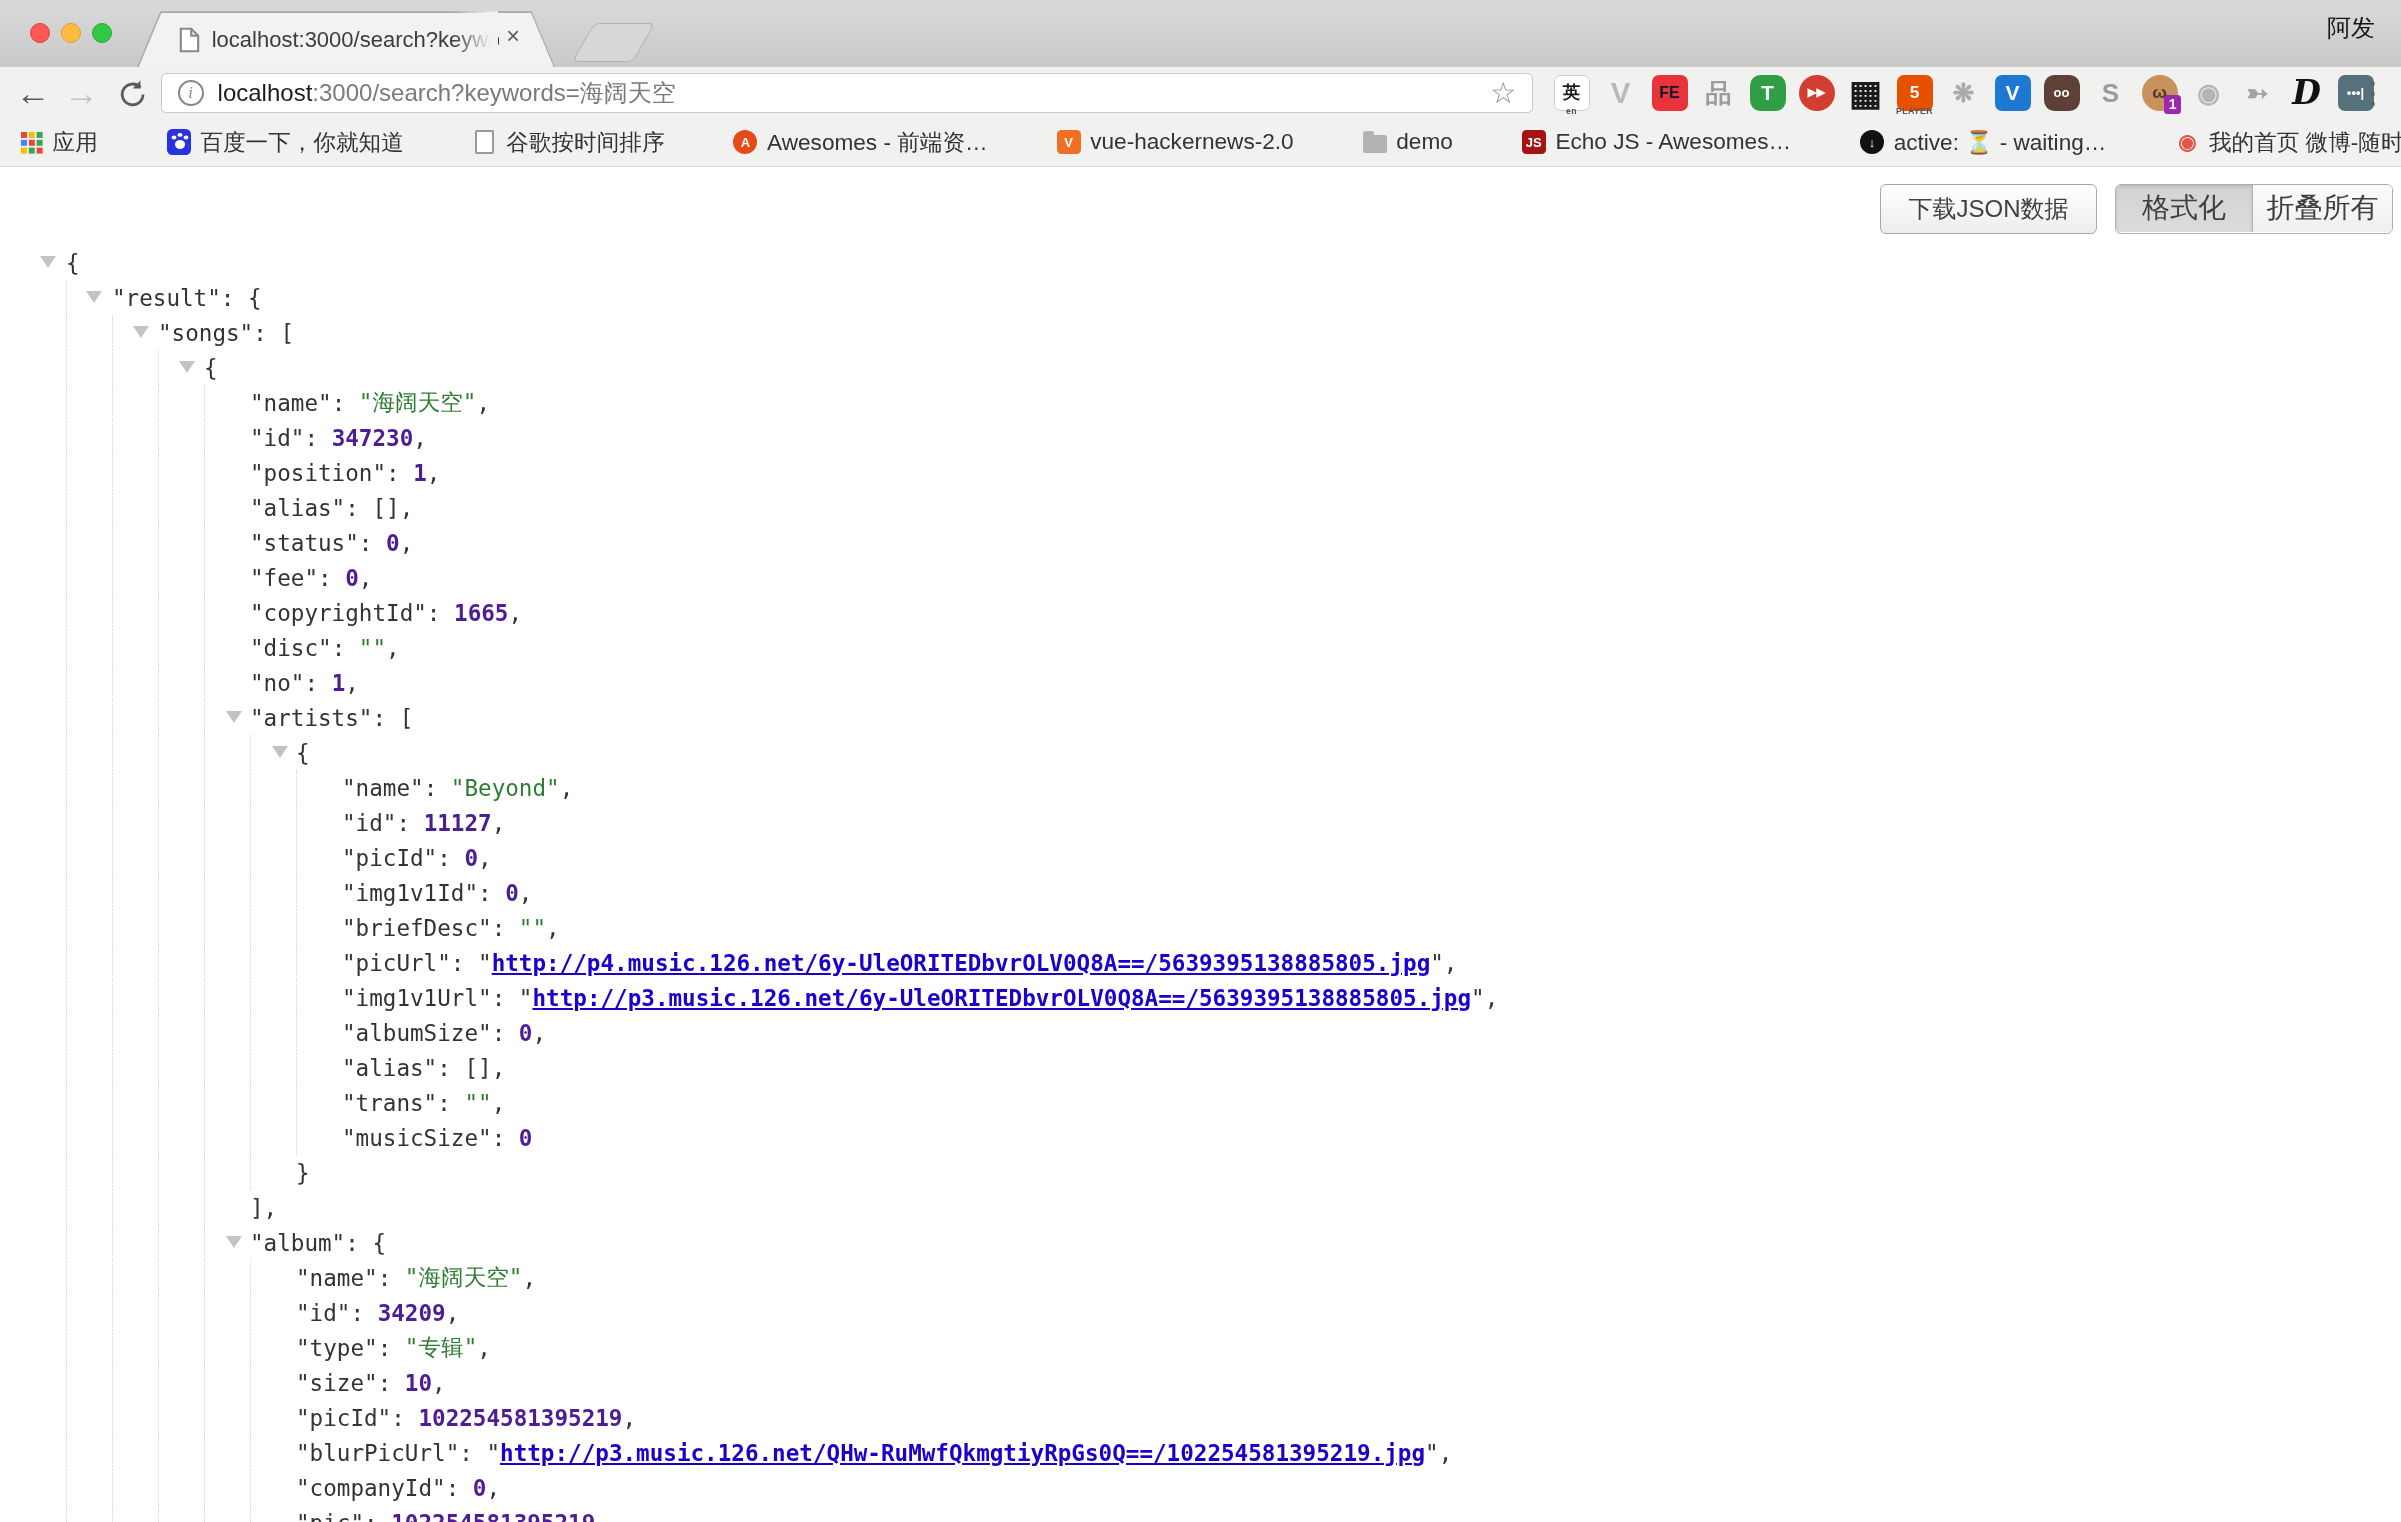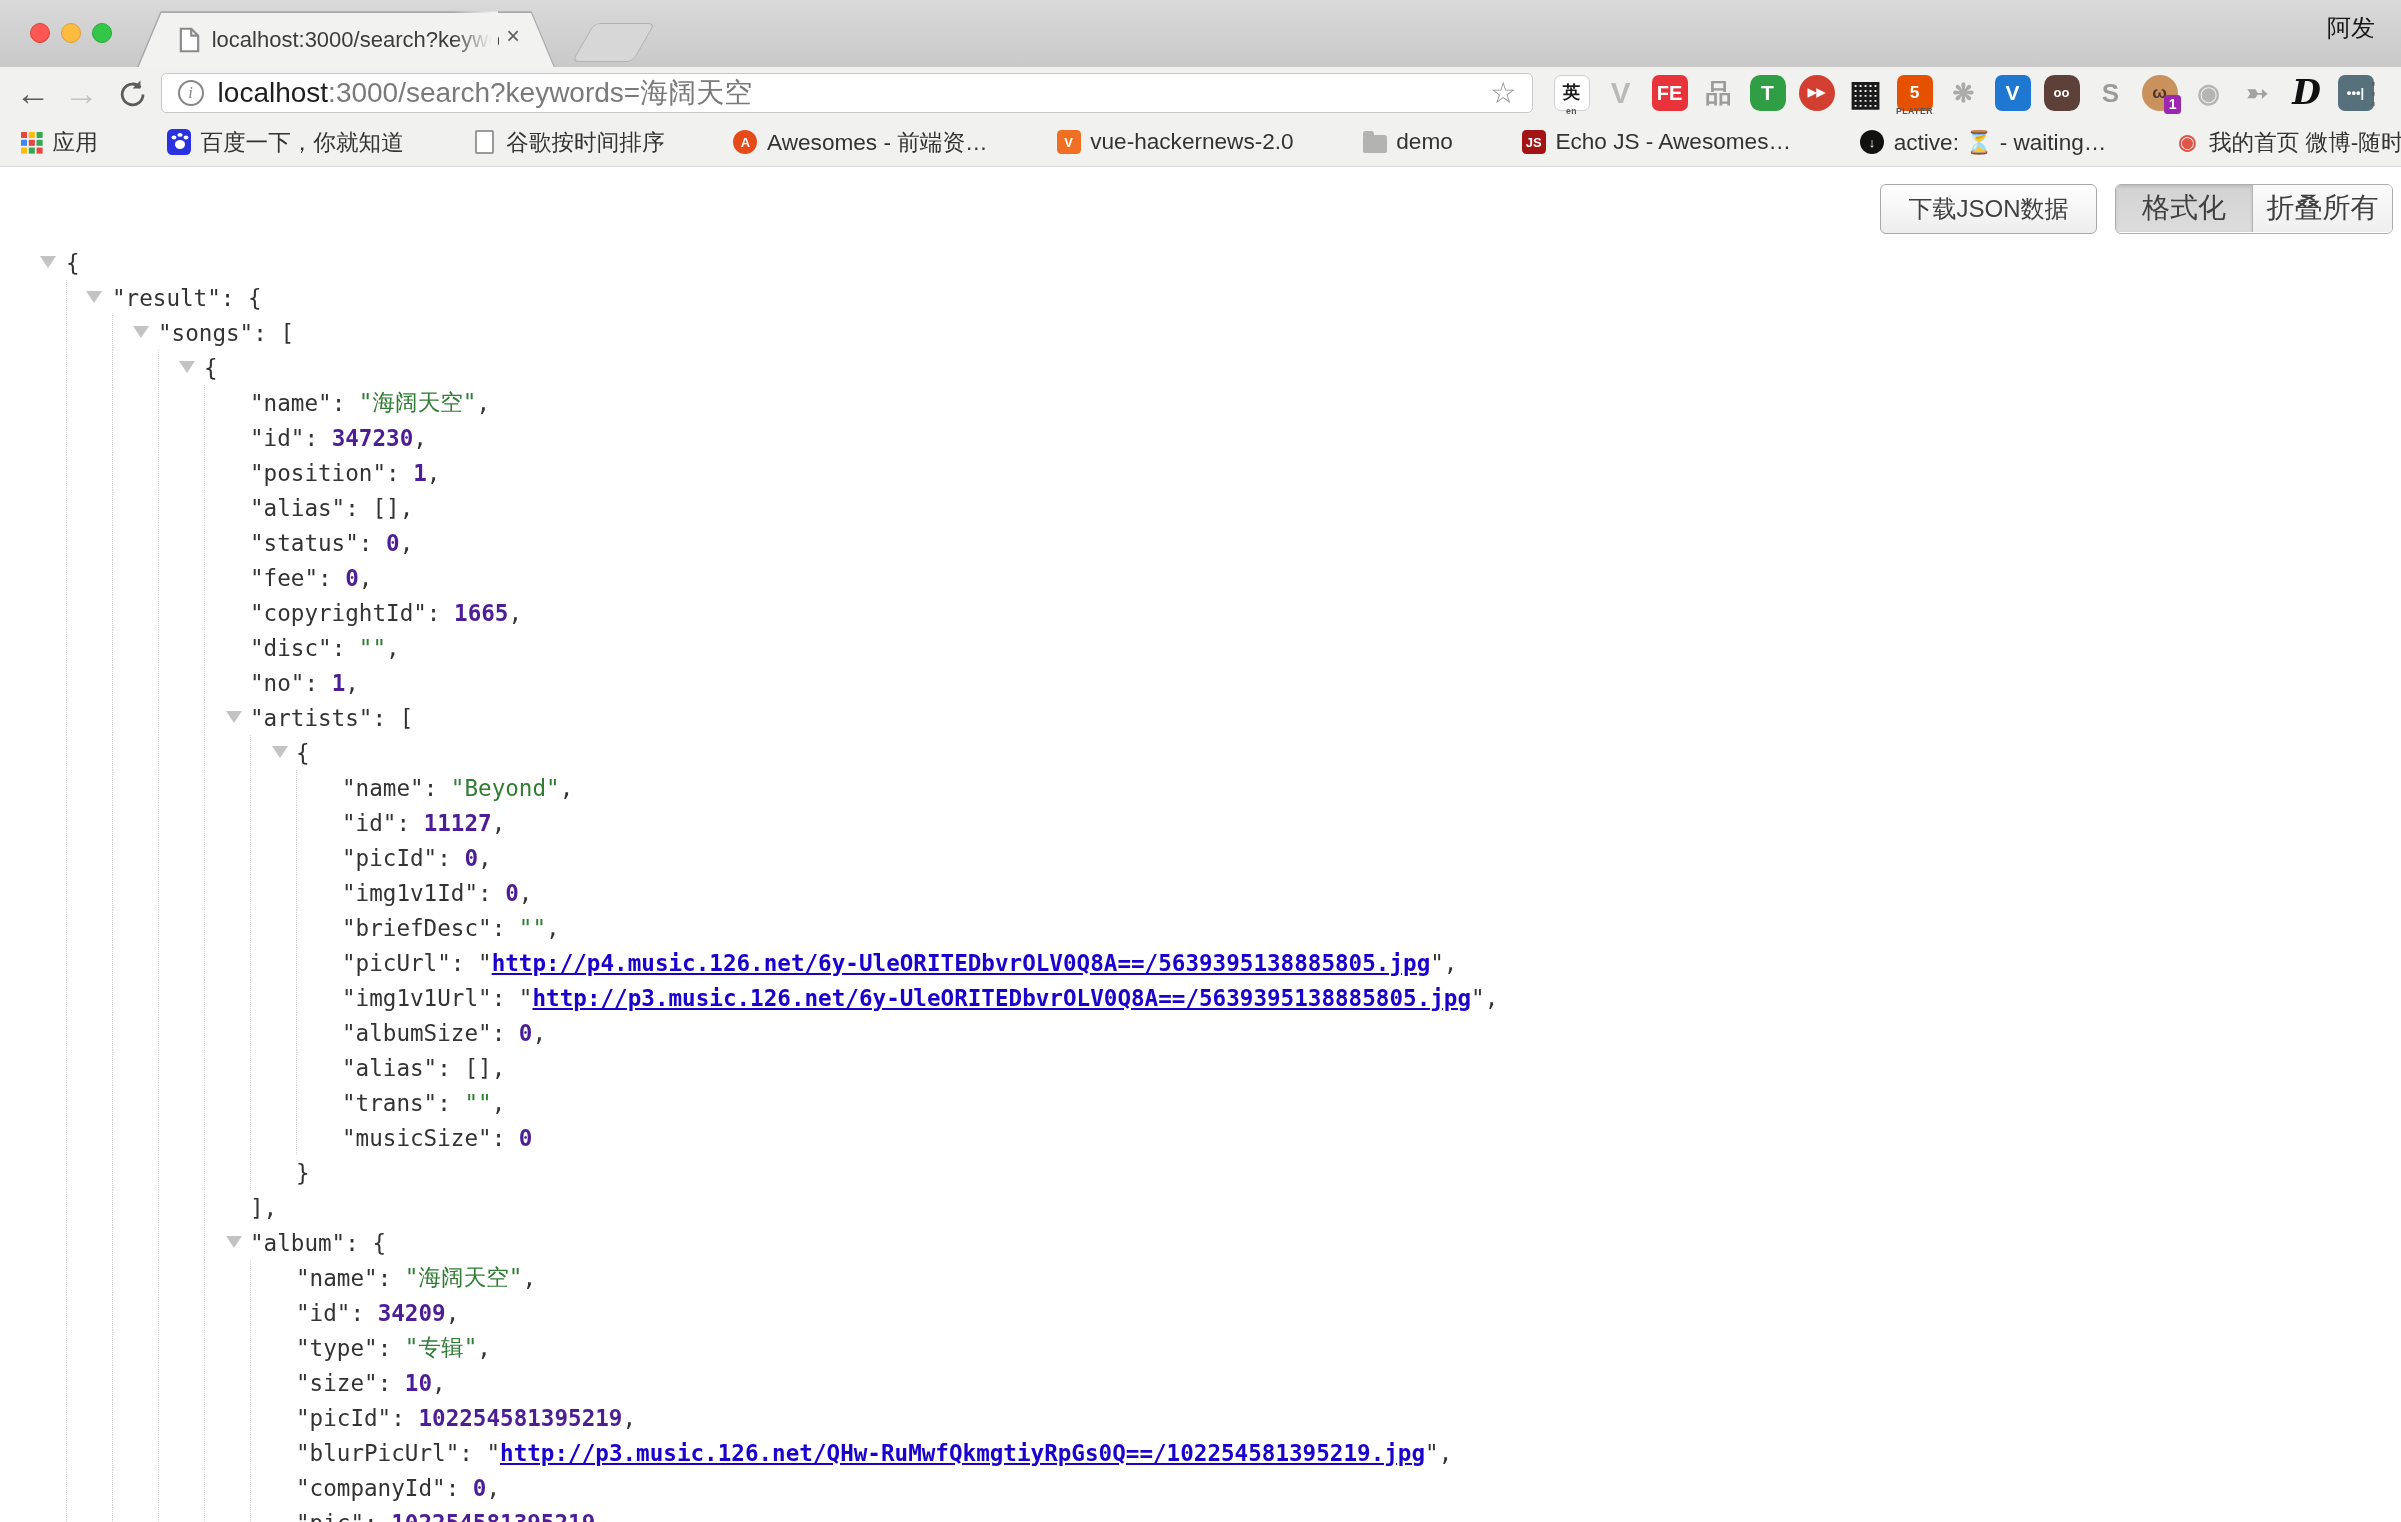--- a/index.html
+++ b/index.html
@@ -34,21 +34,21 @@
     justify-content: center; width: 45px; font-size: 35px; }
   .back    { left: 10.4px;  color: #5b5b5b; }
   .forward { left: 59px;  color: #c3c3c3; }
   .reload  { left: 109px; color: #5b5b5b; }
   .urlbar { position: absolute; left: 161px; top: 6px; width: 1372px; height: 40px;
     background: #fff; border: 1.7px solid #c8c8c8; border-radius: 5.2px;
     display: flex; align-items: center; padding: 0 15.6px; }
   .info-ic { width: 26px; height: 26px; border-radius: 50%; border: 2.2px solid #868686;
     color: #868686; font-size: 16.5px; font-style: italic; font-family: "Liberation Serif", serif;
     display: flex; align-items: center; justify-content: center; flex: none; }
-  .url-text { margin-left: 14px; font-size: 28px; white-space: nowrap; }
+  .url-text { margin-left: 14px; font-size: 24px; white-space: nowrap; }
   .url-domain { color: #1d1d1d; }
   .url-path { color: #7a7a7a; }
   .star-ic { margin-left: auto; font-size: 29.5px; color: #8f8f8f; cursor: pointer; }
   .ext-row { position: absolute; left: 1547px; top: 0; height: 51px; display: flex; align-items: center; }
   .ext-slot { width: 49px; height: 51px; display: flex; align-items: center; justify-content: center;
     position: relative; cursor: pointer; }
   .ext-glyph { width: 36px; height: 36px; display: flex; align-items: center; justify-content: center;
     font-weight: bold; font-size: 19px; line-height: 1; }
   .ext-sub { position: absolute; bottom: 1.7px; left: 50%; transform: translateX(-50%);
     font-size: 8.7px; color: #555; font-weight: bold; letter-spacing: 0.4px; }
@@ -152,21 +152,21 @@
   </div>
   <div class="ext-row">
       <div class="ext-slot">
         <div class="ext-glyph" style="color: rgb(26, 26, 26); background: rgb(255, 255, 255); border-radius: 7px; border: 1.7px solid rgb(207, 207, 207); font-size: 17.4px;">英</div>
         <div class="ext-sub">en</div>
       </div>
       <div class="ext-slot">
         <div class="ext-glyph" style="color: rgb(185, 185, 185); font-size: 29.5px;">V</div>
       </div>
       <div class="ext-slot">
-        <div class="ext-glyph" style="color: #ffffff; background: rgb(232, 51, 58); border-radius: 7px; font-size: 20px;">FE</div>
+        <div class="ext-glyph" style="color: #0f172a; background: rgb(232, 51, 58); border-radius: 7px; font-size: 16px;">FE</div>
       </div>
       <div class="ext-slot">
         <div class="ext-glyph" style="color: rgb(155, 155, 155); font-size: 26px;">品</div>
       </div>
       <div class="ext-slot">
         <div class="ext-glyph" style="color: rgb(255, 255, 255); background: rgb(47, 158, 68); border-radius: 10.4px; font-size: 21px;">T</div>
       </div>
       <div class="ext-slot">
         <div class="ext-glyph" style="color: rgb(255, 255, 255); background: rgb(210, 63, 49); border-radius: 50%; font-size: 11.3px;">▶▶</div>
       </div>

